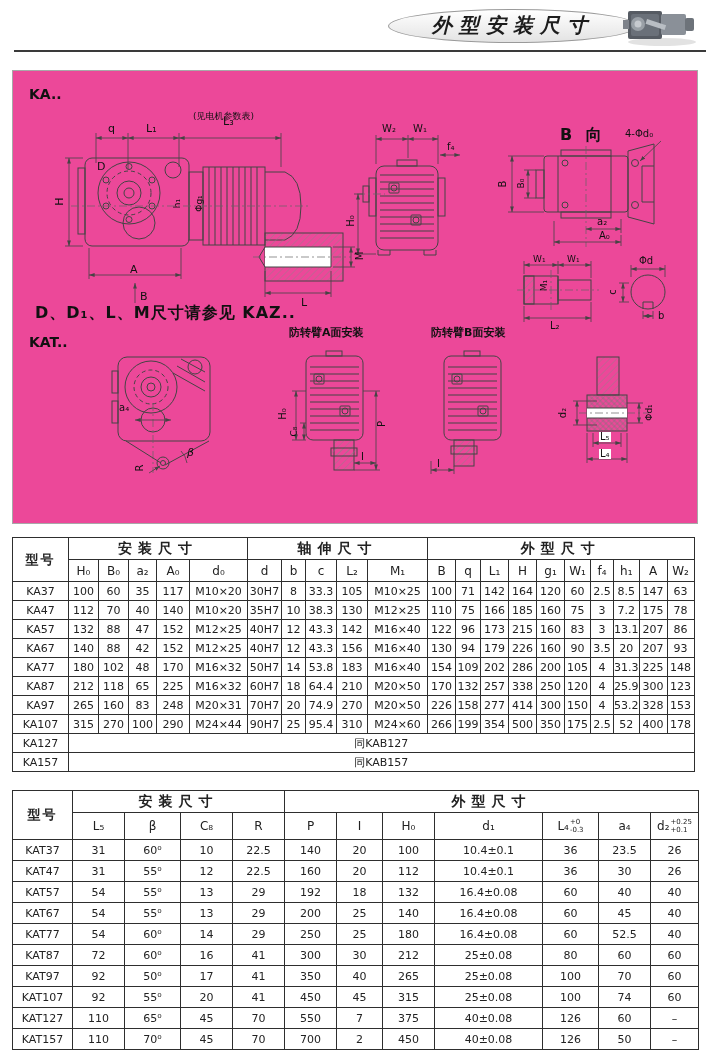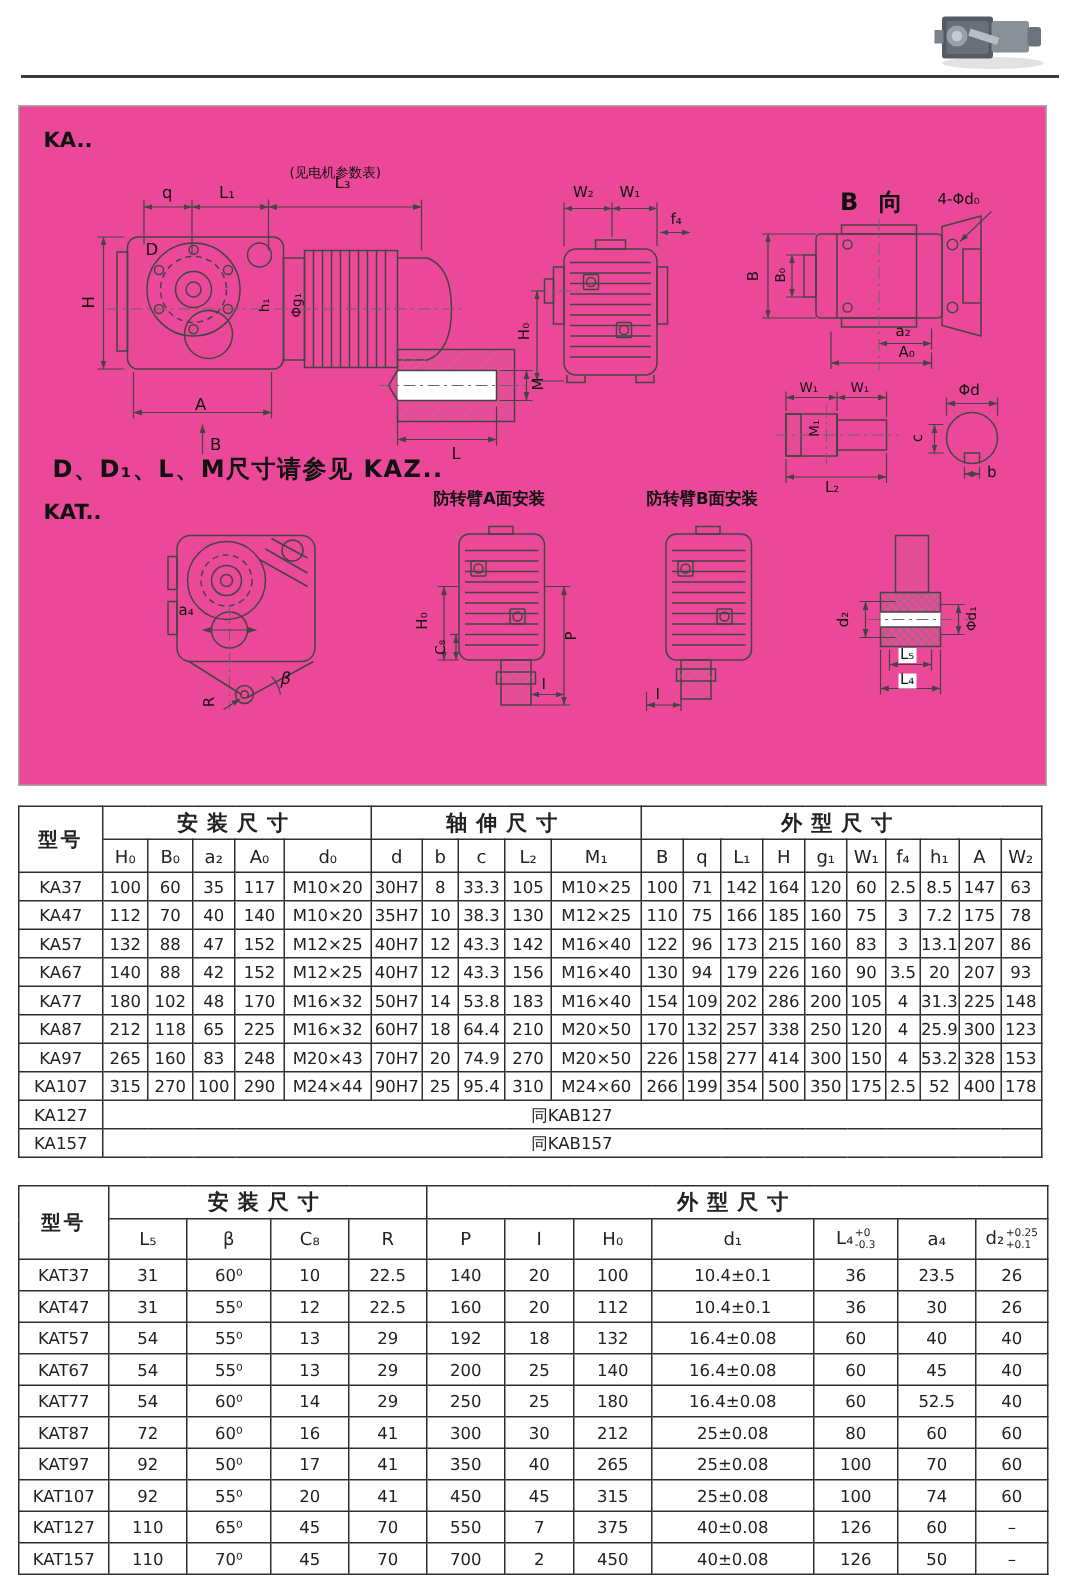--- a/index.html
+++ b/index.html
@@ -46,20 +46,23 @@
   svg .ln { stroke:#444; stroke-width:1; fill:none; }
   svg .dim { stroke:#444; stroke-width:0.8; fill:none; }
   svg .cl  { stroke:#666; stroke-width:0.7; fill:none; stroke-dasharray:8 3 2 3; }
 </style>
 </head>
 <body>
 
 <div class="page">
 
   <div class="topbar">
+    <div class="title-oval">
+      <span class="title-text">外型安装尺寸</span>
+    </div>
     <svg class="motor-photo" width="80" height="46" viewBox="0 0 80 46">
       <ellipse cx="40" cy="40" rx="34" ry="4" fill="#e2e2e2"></ellipse>
       <rect x="6" y="9" width="34" height="28" rx="2" fill="#565b63"></rect>
       <rect x="9" y="12" width="28" height="22" rx="2" fill="#6a7079"></rect>
       <rect x="39" y="12" width="25" height="21" rx="2" fill="#8a9098"></rect>
       <rect x="63" y="16" width="9" height="13" rx="2" fill="#6d737a"></rect>
       <circle cx="16" cy="22" r="7" fill="#9aa0a7"></circle>
       <circle cx="16" cy="22" r="3.5" fill="#c6cacf"></circle>
       <rect x="1" y="18" width="6" height="9" fill="#7d828a"></rect>
       <rect x="24" y="20" width="20" height="5" transform="rotate(18 34 22)" fill="#b9bec4"></rect>
@@ -506,21 +509,21 @@
             <td>25.9</td>
             <td>300</td>
             <td>123</td>
           </tr>
           <tr>
             <td class="model-cell">KA97</td>
             <td>265</td>
             <td>160</td>
             <td>83</td>
             <td>248</td>
-            <td>M20×43</td>
+            <td>M20×31</td>
             <td>70H7</td>
             <td>20</td>
             <td>74.9</td>
             <td>270</td>
             <td>M20×50</td>
             <td>226</td>
             <td>158</td>
             <td>277</td>
             <td>414</td>
             <td>300</td>

